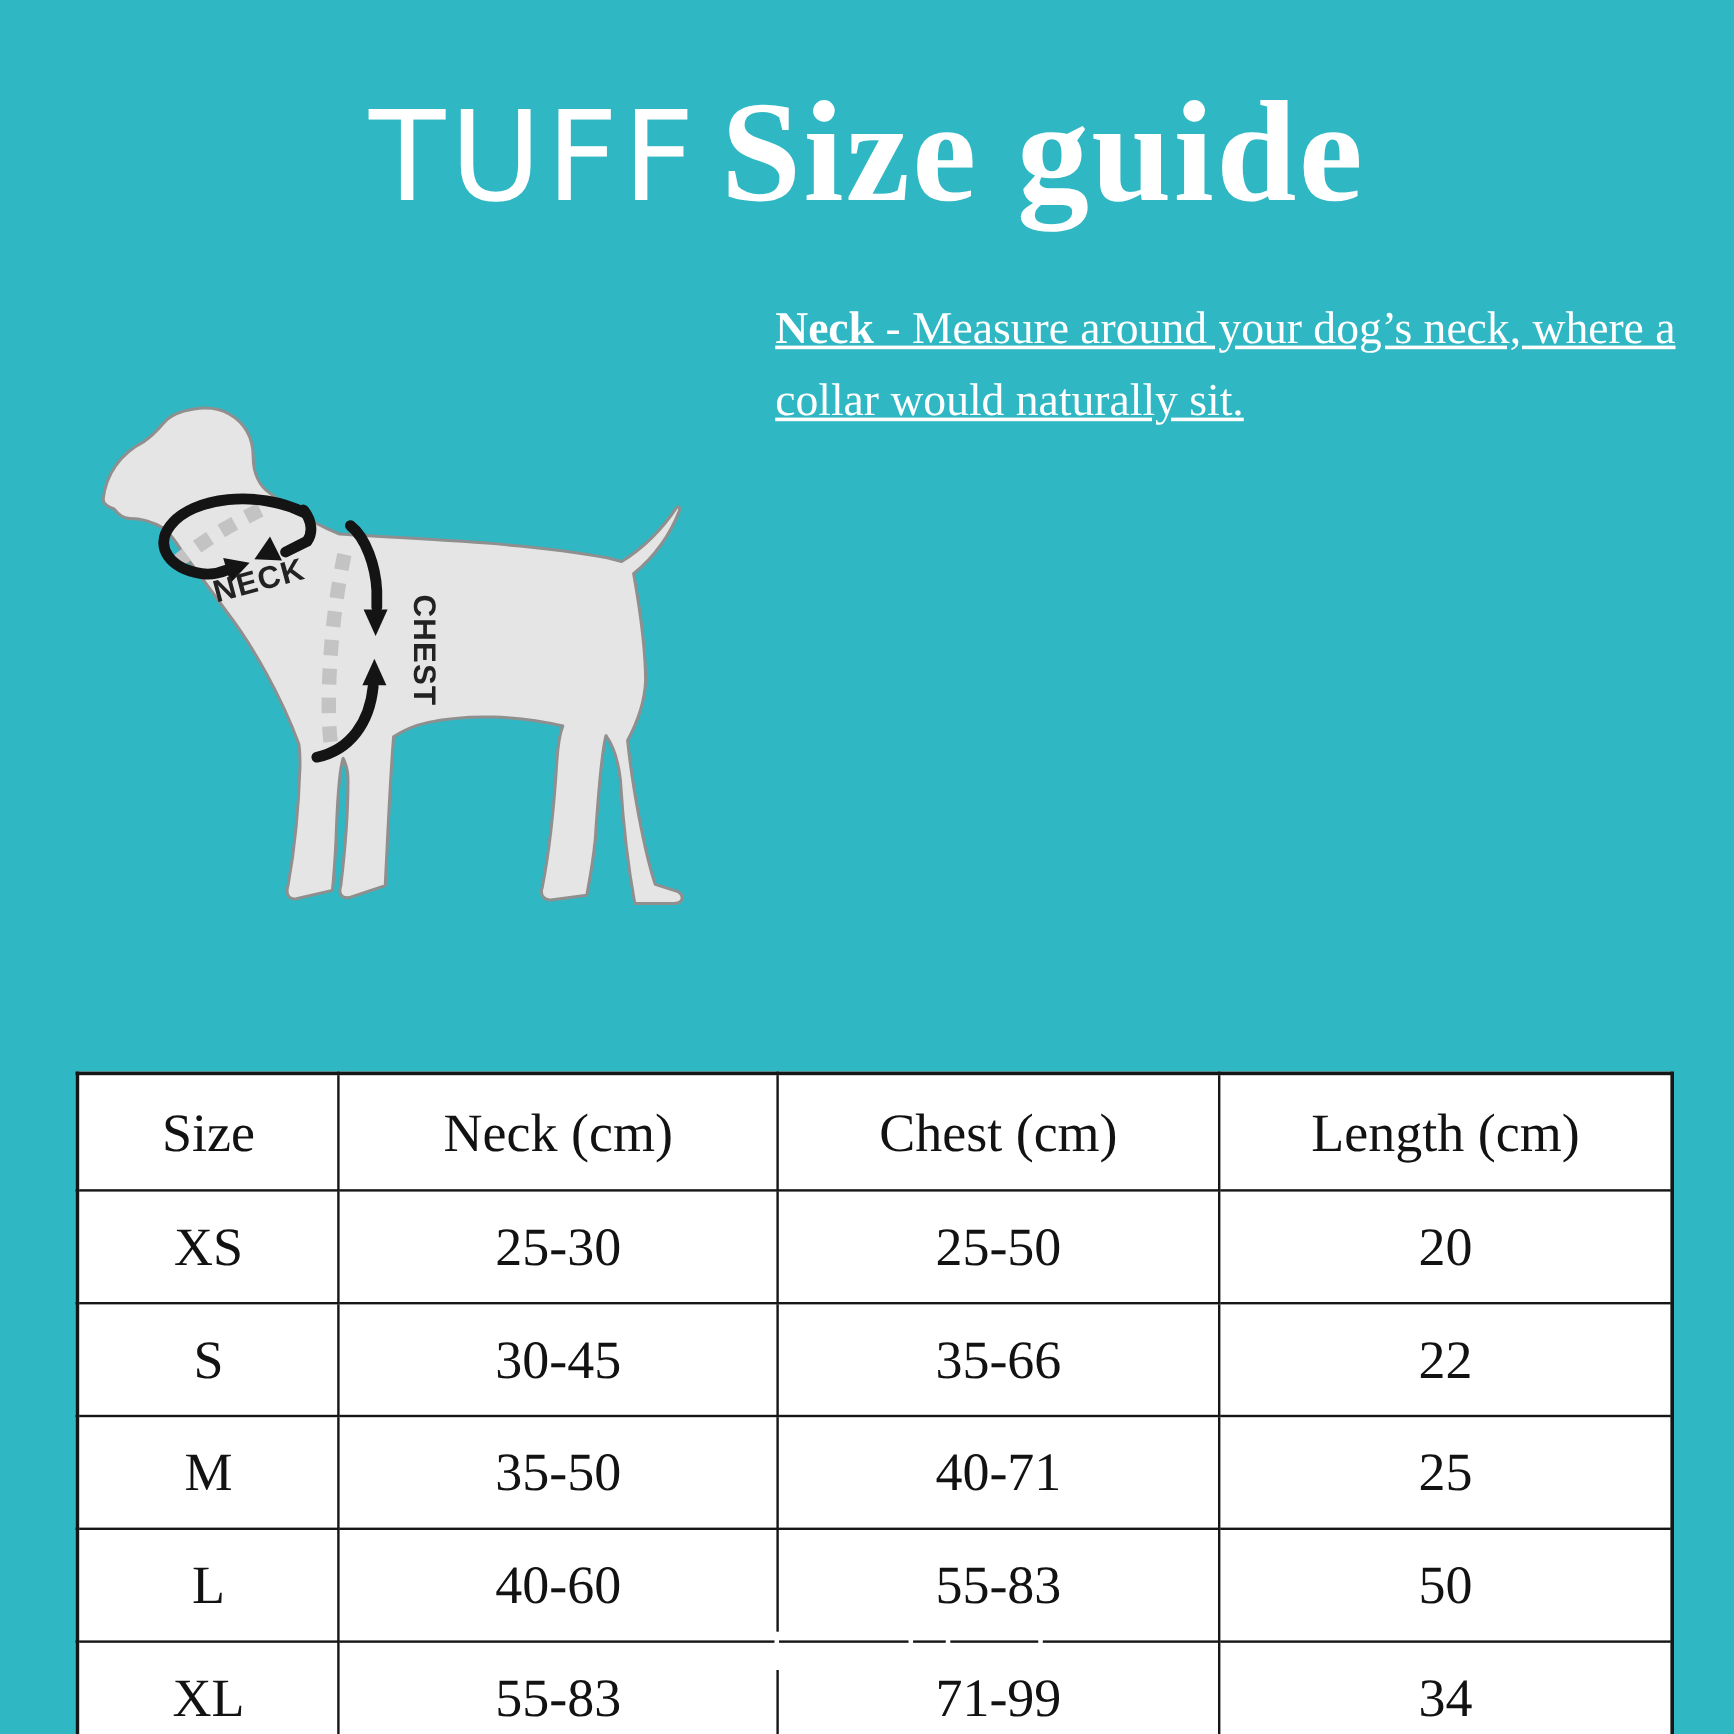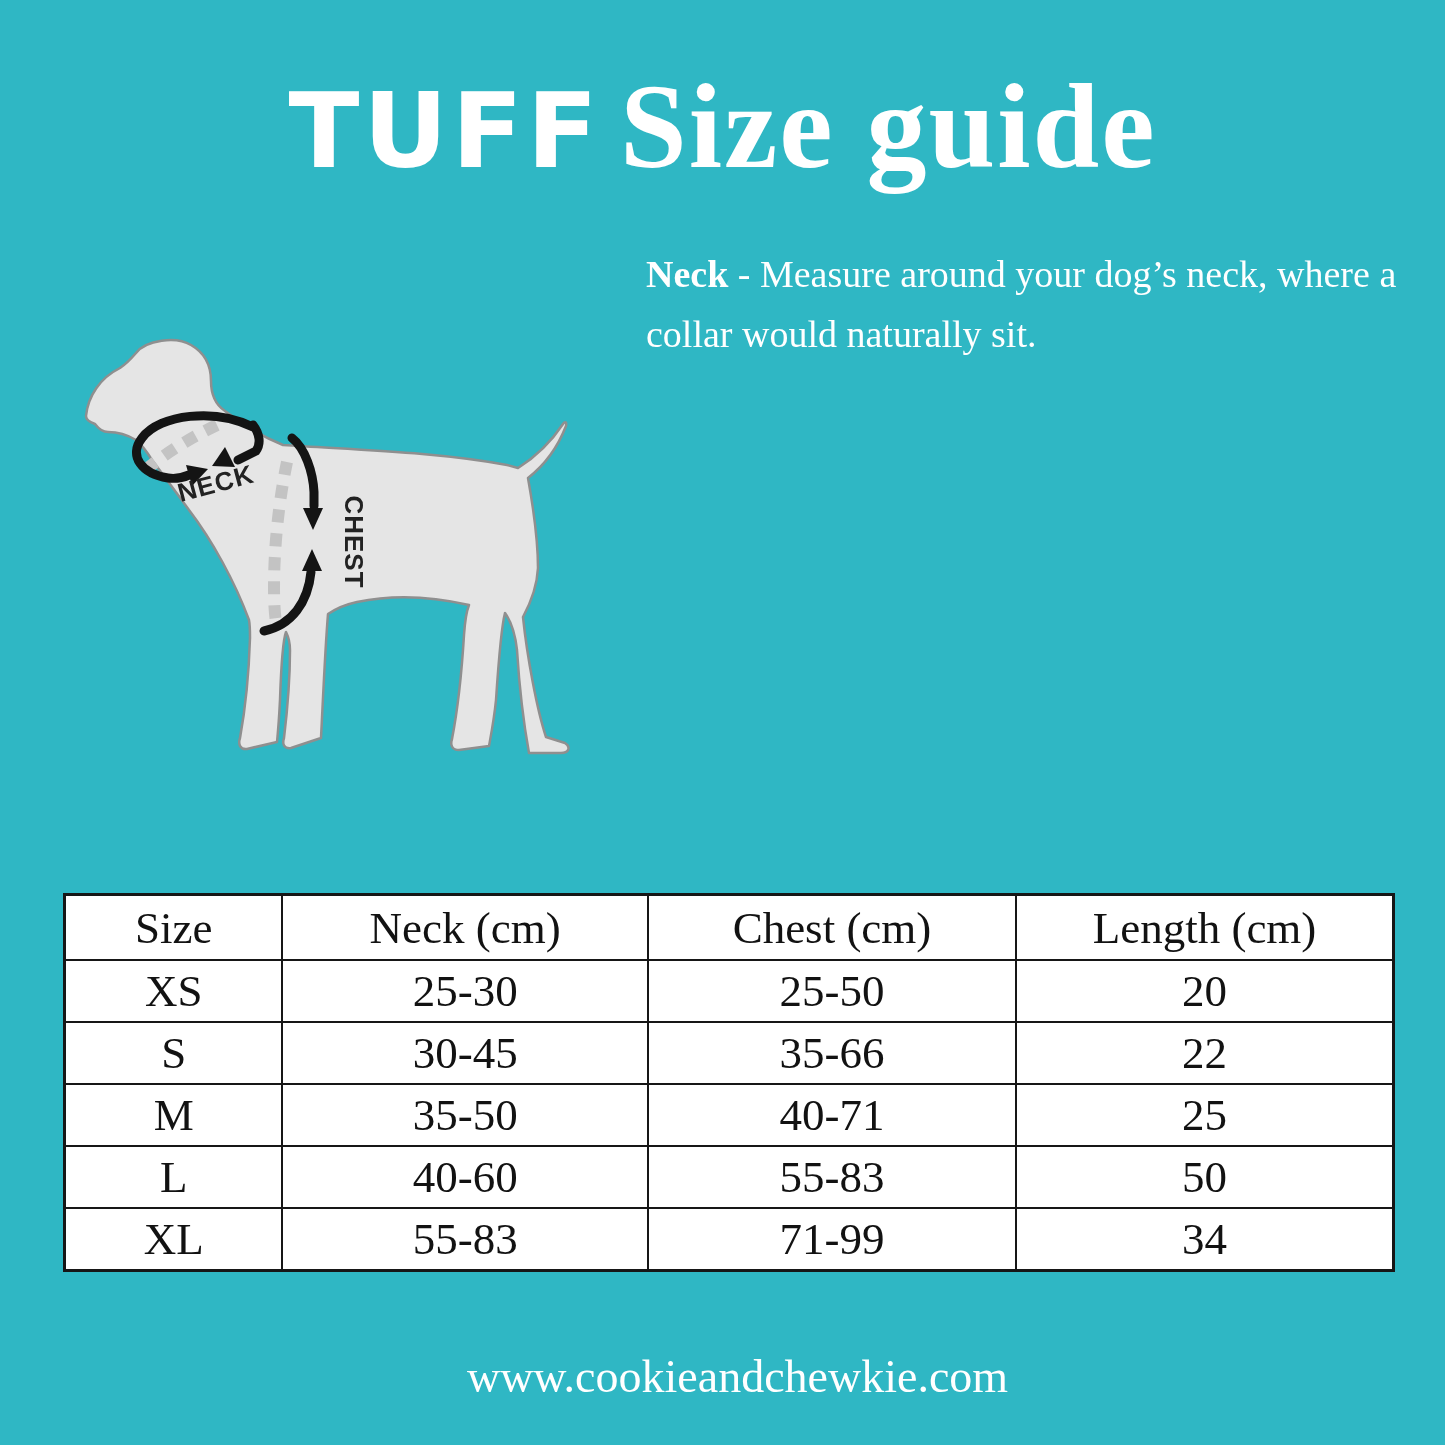--- a/index.html
+++ b/index.html
@@ -10,59 +10,59 @@
     overflow:hidden;
     font-family:"Liberation Serif", serif;
   }
   
   .title{
     position:absolute;top:58px;left:0;width:100%;
     text-align:center;color:#ffffff;white-space:nowrap;
   }
   .title .brand{
     font-family:"DejaVu Sans", sans-serif;
-    font-weight:700;
+    font-weight:400;
     font-size:104px;
     letter-spacing:4px;
     vertical-align:baseline;
   }
   .title .fancy{
     font-family:Liberation Serif, serif;
     font-weight:700;
     font-size:120px;
     letter-spacing:2px;
     margin-left:18px;
     vertical-align:baseline;
   }
   
   .dog-wrap{position:absolute;left:60px;top:320px;width:580px;height:500px;}
   
   .instructions{
     position:absolute;left:646px;top:244px;width:760px;
     color:#ffffff;
     font-size:38px;line-height:60px;
   }
-  .instructions p{margin:0 0 52px 0;}
+  .instructions p{margin:0 0 52px 0;text-decoration:underline;}
   .instructions .lbl{font-weight:700;}
   
   table.size-table{
     position:absolute;left:63px;top:893px;
     width:1332px;
     border-collapse:collapse;
     background:#ffffff;
     table-layout:fixed;
     font-family:"Liberation Serif", serif;
     color:#121212;
     text-align:center;
   }
   table.size-table th, table.size-table td{
     border:2px solid #161616;
     font-weight:400;
     font-size:45px;
-    padding:0;
+    padding:16px;
   }
   table.size-table{border:3px solid #161616;}
   table.size-table th{height:63px;}
   table.size-table td{height:60px;}
   
   .footer{
     position:absolute;top:1350px;left:0;width:100%;
     text-align:center;color:#ffffff;
     font-size:46px;
     padding-left:15px;

